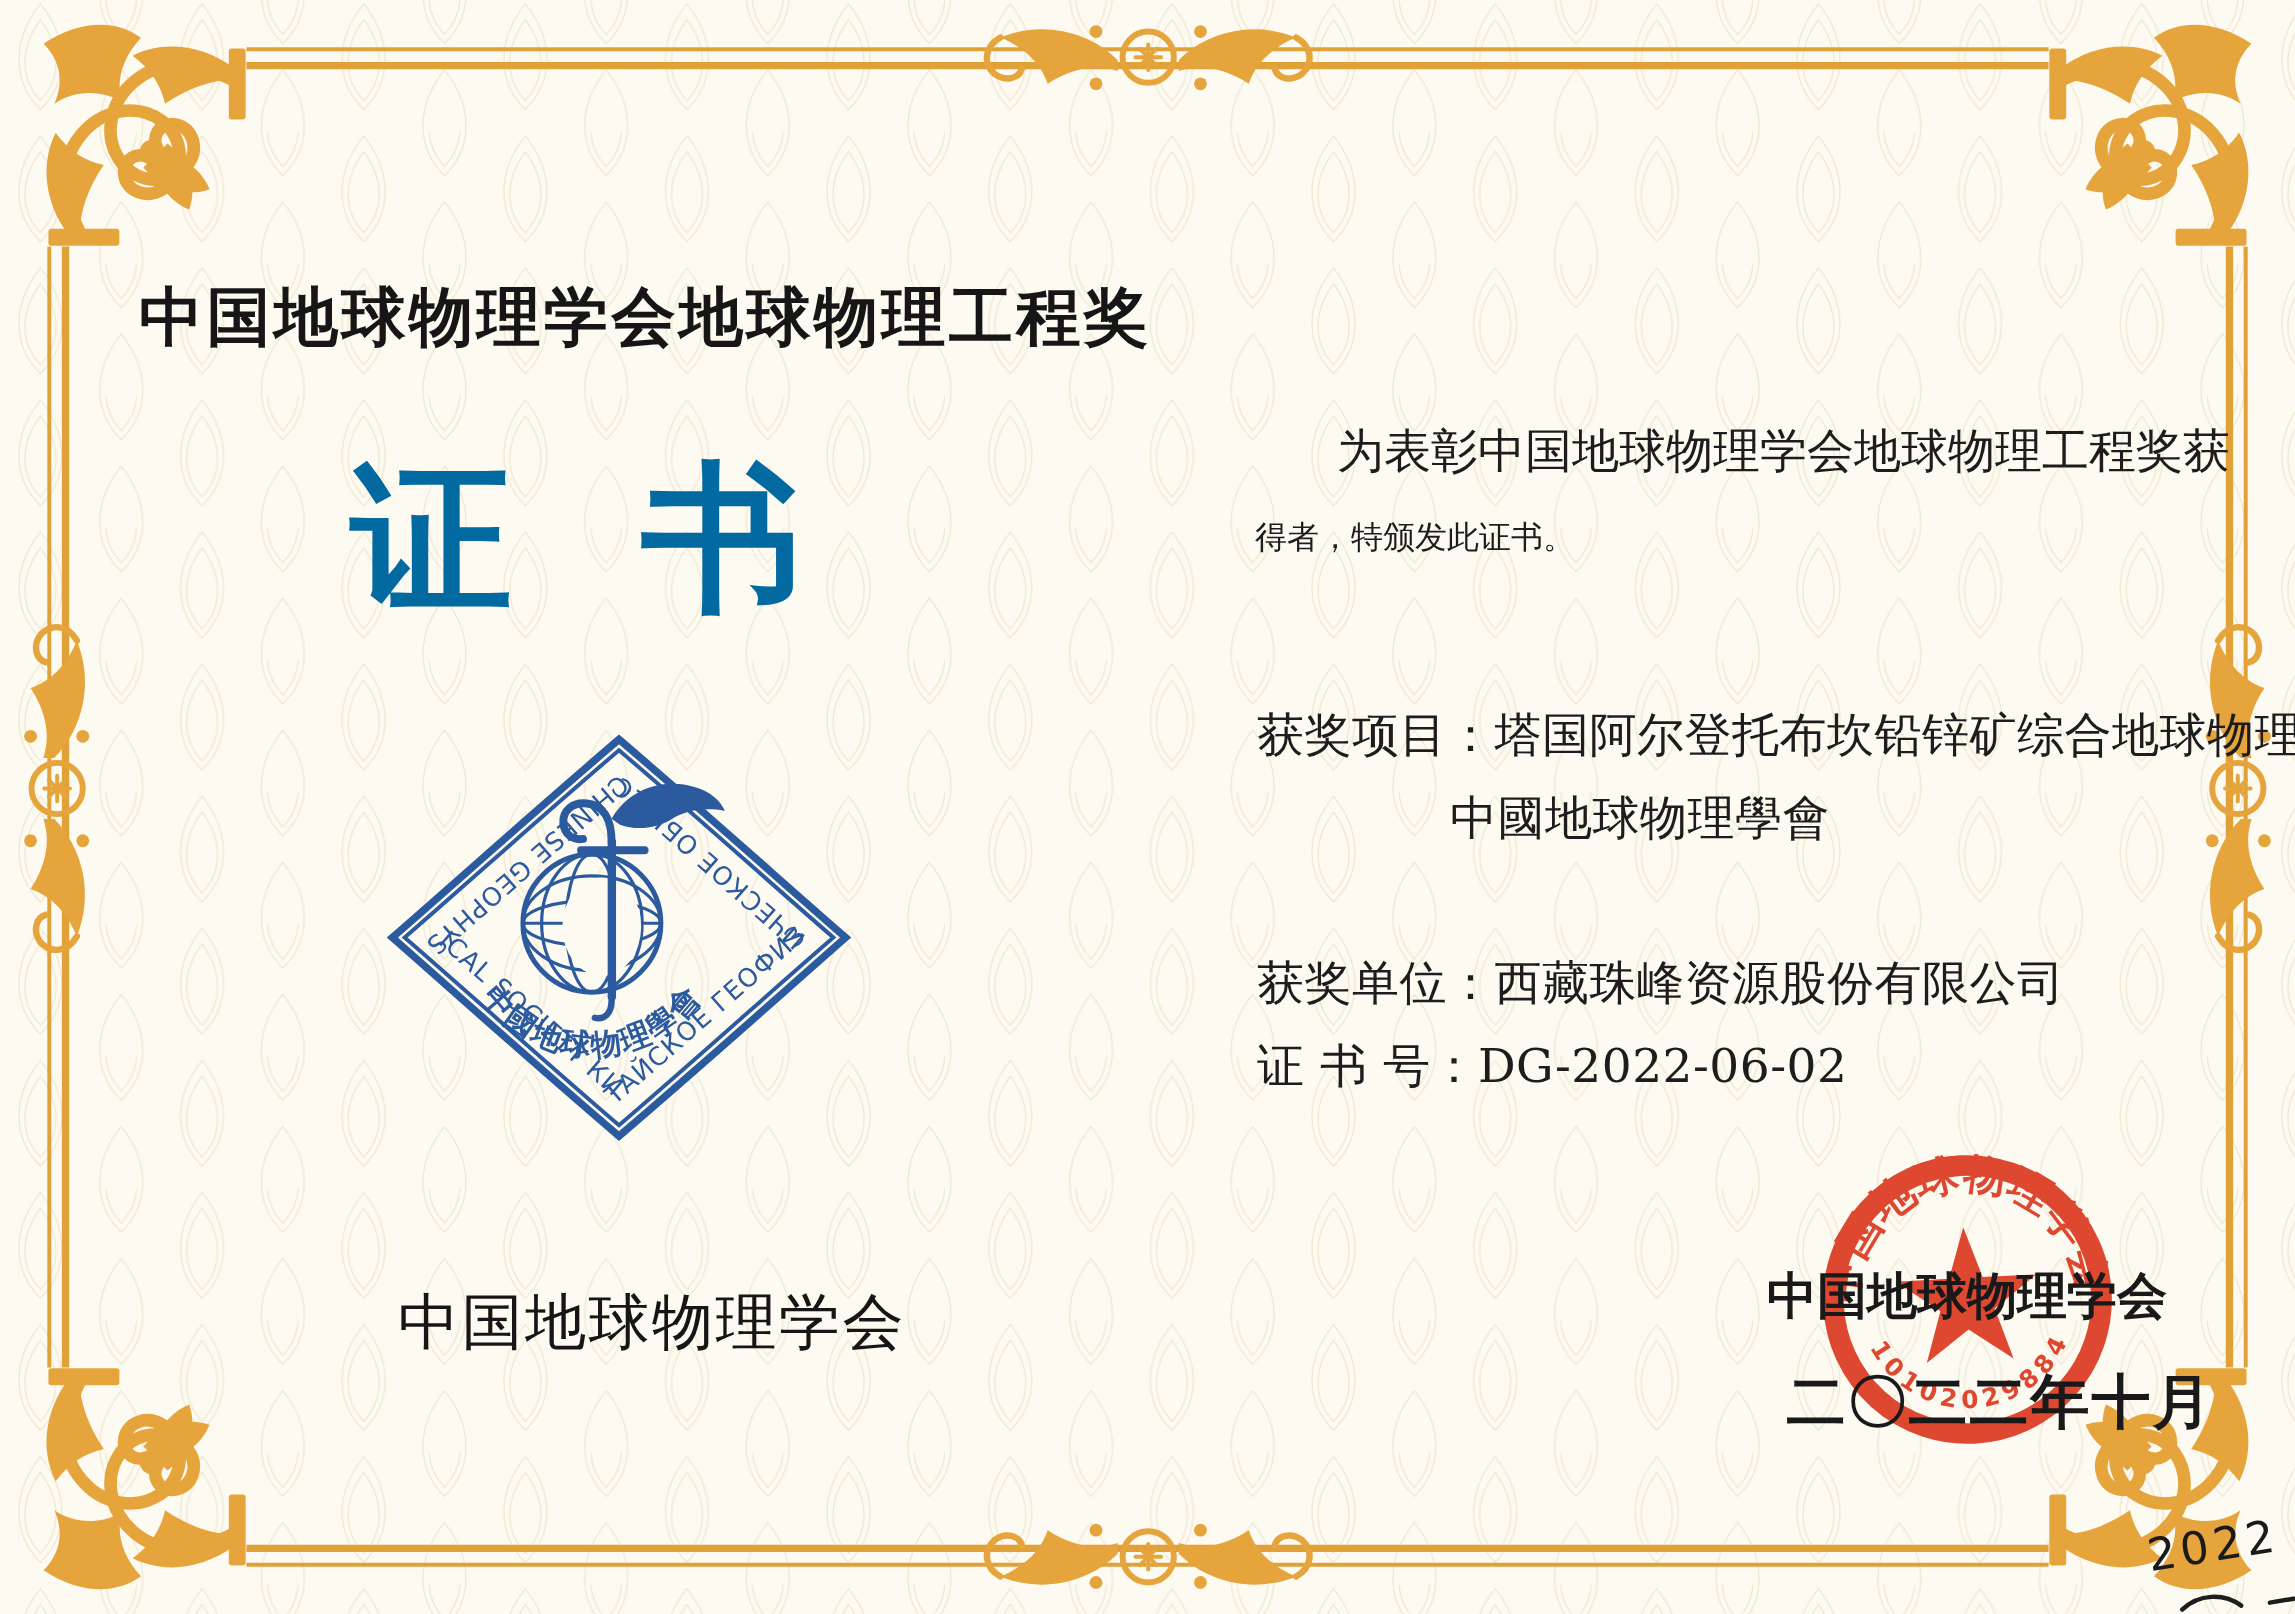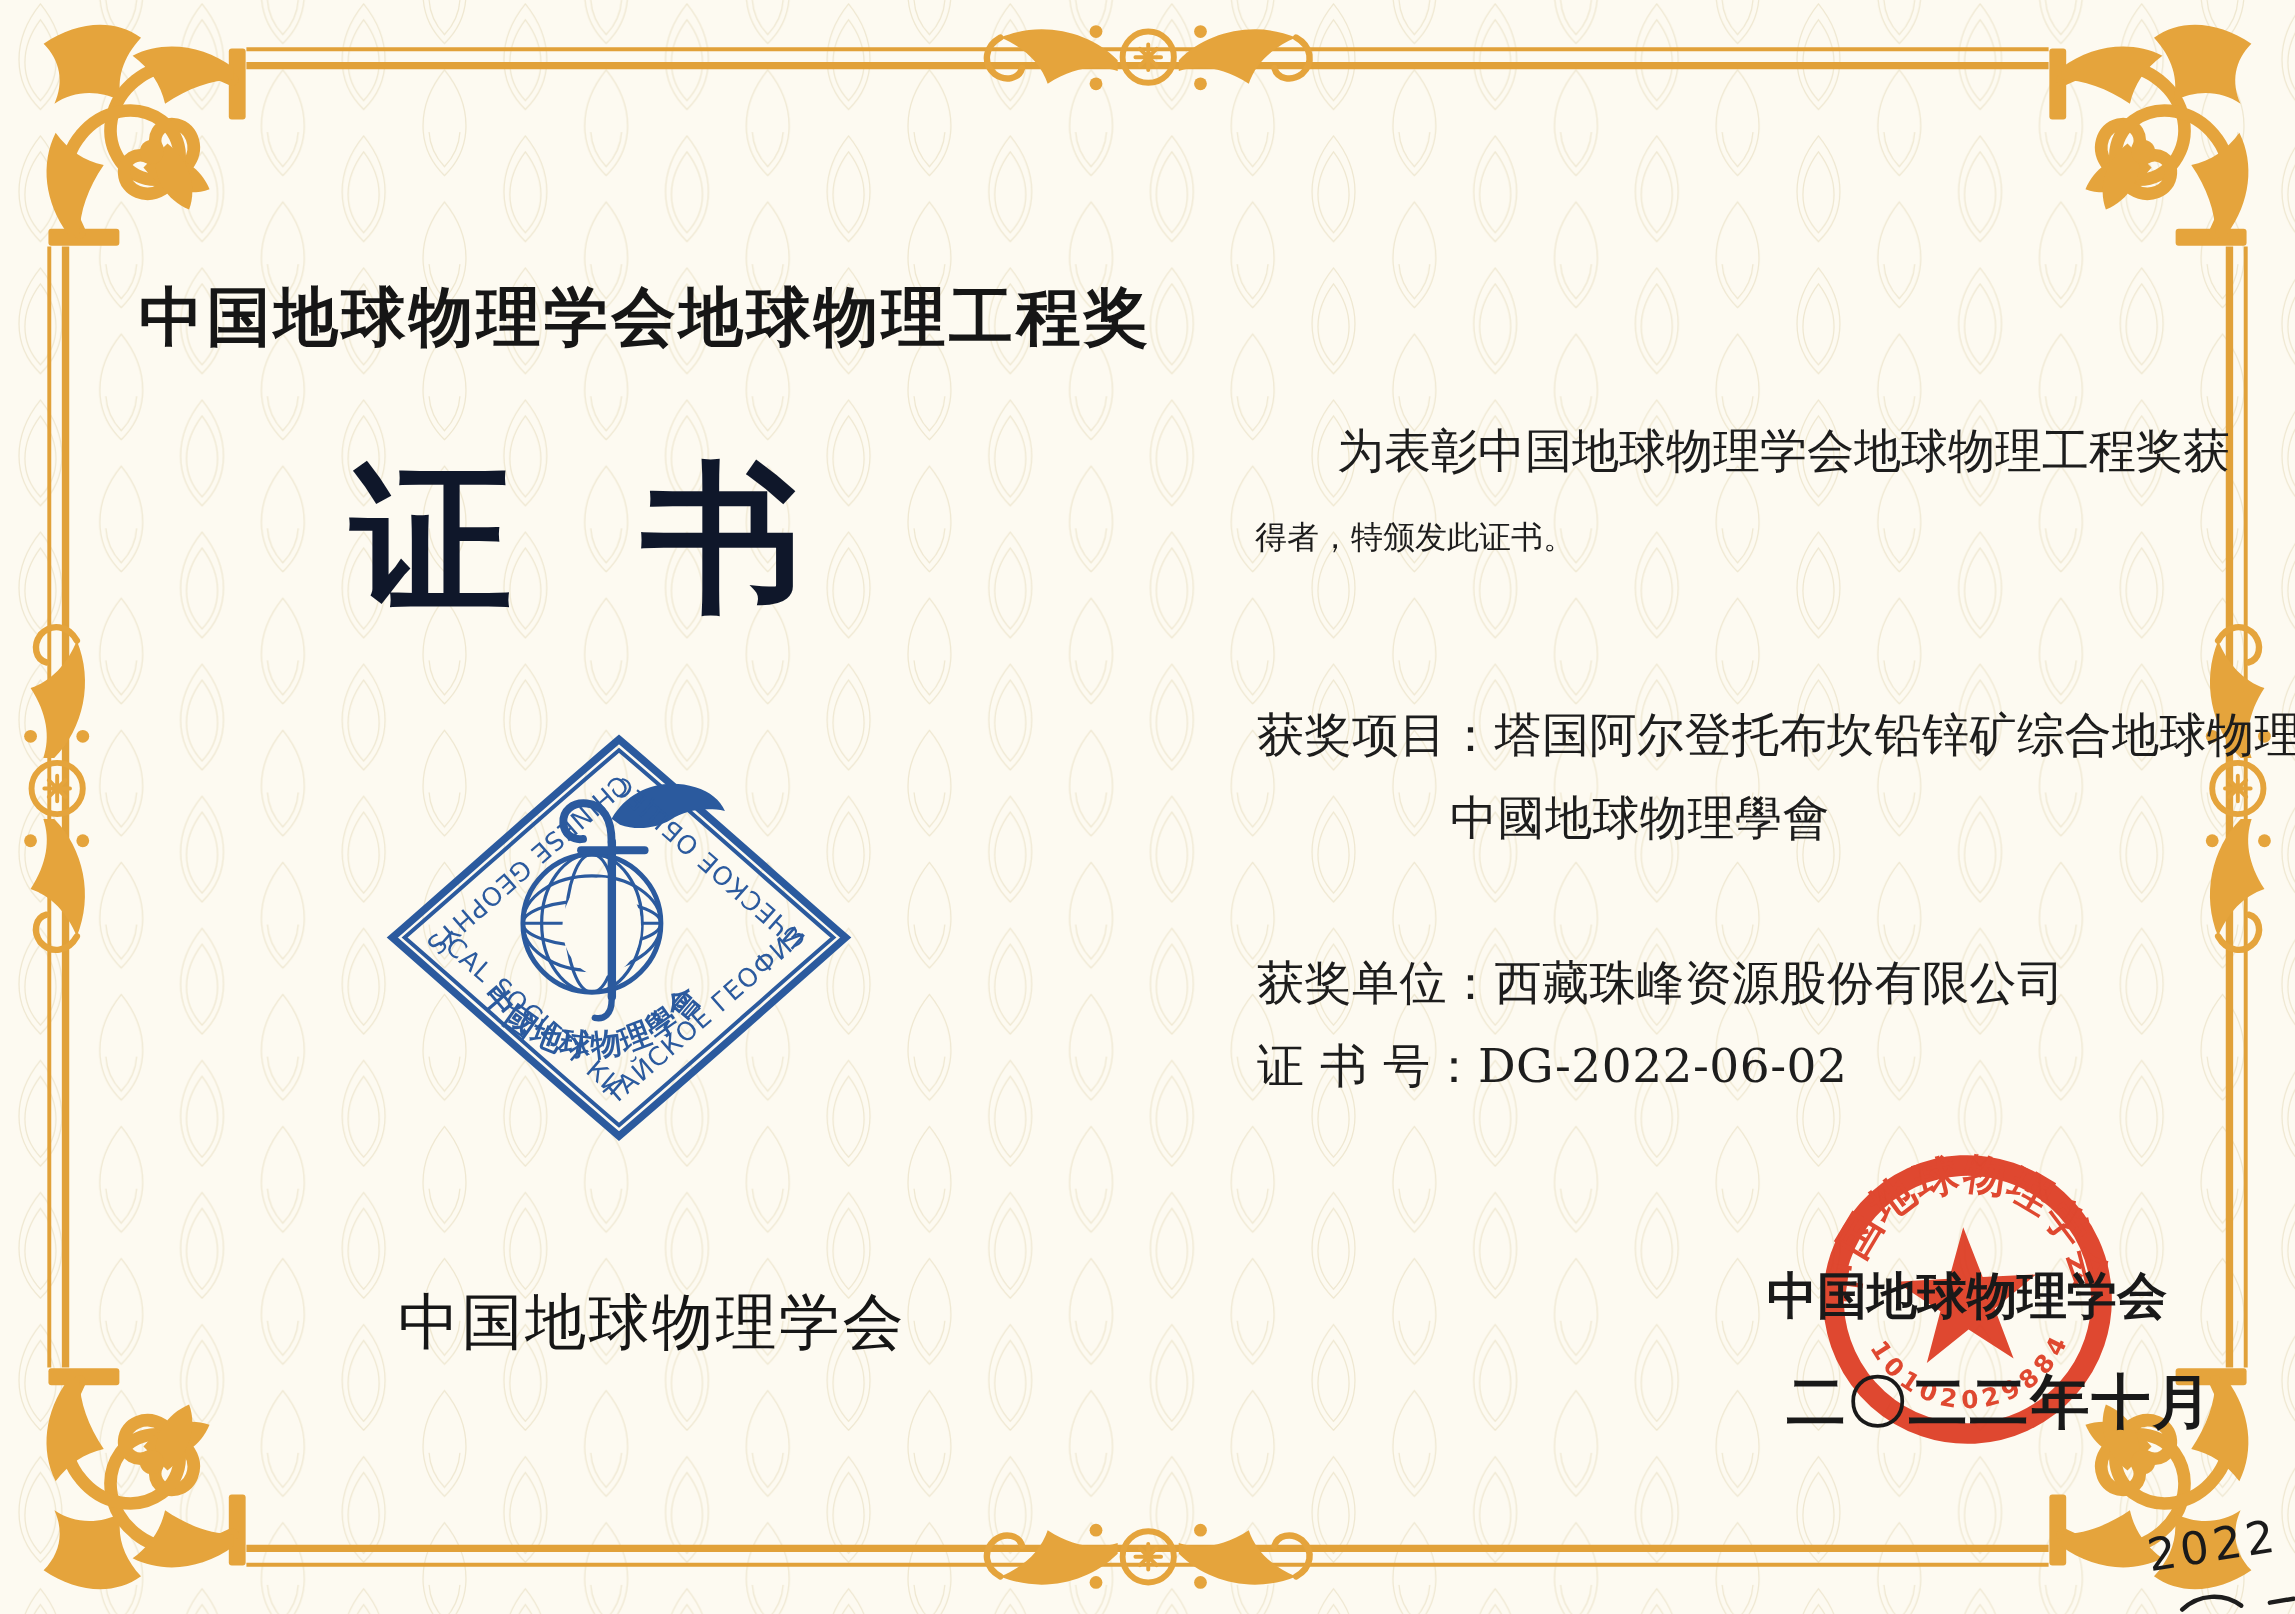--- a/index.html
+++ b/index.html
@@ -7,21 +7,21 @@
     position:relative;
     width:2295px;height:1614px;
     background:#fdfaf1;
     overflow:hidden;
     font-family:"DejaVu Serif","Liberation Serif",serif;
     color:#1d1d1d;
   }
   svg.layer{position:absolute;left:0;top:0;width:2295px;height:1614px;display:block;}
   .abs{position:absolute;line-height:1;white-space:nowrap;}
   .header-title{left:139px;top:285px;font-size:64px;font-weight:700;letter-spacing:3.5px;color:#161616;}
-  .cert-title{left:351px;top:457px;font-size:161px;font-weight:900;letter-spacing:129px;color:#0f172a;}
+  .cert-title{left:351px;top:457px;font-size:161px;font-weight:900;letter-spacing:129px;color:#0369a1;}
   .intro-l1{left:1337px;top:427px;font-size:47px;}
   .intro-l2{left:1255px;top:521px;font-size:32px;}
   .frow{font-size:47px;letter-spacing:0.5px;}
   .f1{left:1257px;top:711px;}
   .f2{left:1450px;top:794px;}
   .f3{left:1257px;top:876px;}
   .f4{left:1257px;top:959px;}
   .f5{left:1257px;top:1042px;text-align:right;}
   .issuer{left:398px;top:1291px;font-size:61px;letter-spacing:2.5px;color:#161616;}
   .seal-org{left:1696px;top:1271px;width:542px;text-align:center;font-size:50px;font-weight:700;color:#191919;}

